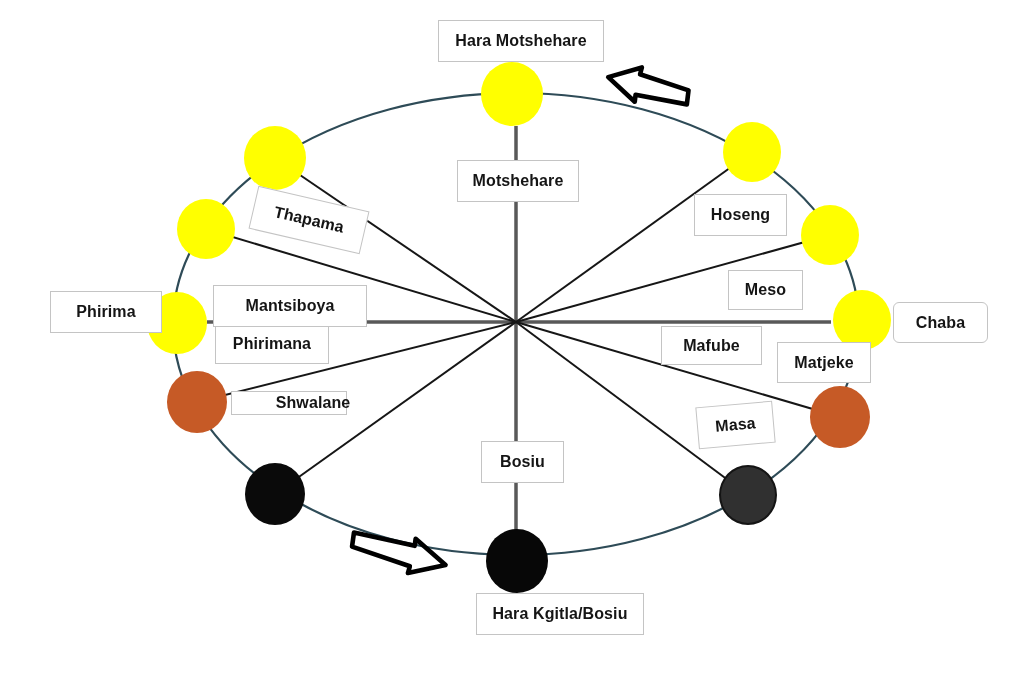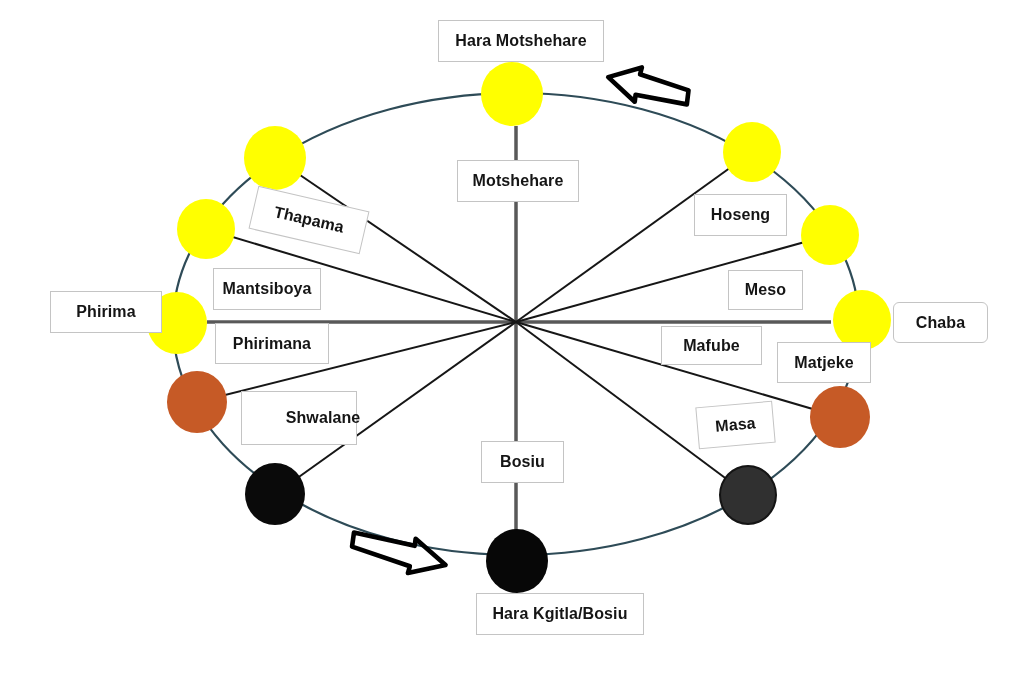--- a/index.html
+++ b/index.html
@@ -89,20 +89,20 @@
       <div class="label" style="left: 457px; top: 160px; width: 122px; height: 42px;">Motshehare</div>
       <div class="label" style="left: 438px; top: 20px; width: 166px; height: 42px;">Hara Motshehare</div>
       <div class="label" style="left: 694px; top: 194px; width: 93px; height: 42px;">Hoseng</div>
       <div class="label" style="left: 728px; top: 270px; width: 75px; height: 40px;">Meso</div>
       <div class="label" style="left: 893px; top: 302px; width: 95px; height: 41px; border-radius: 6px;">Chaba</div>
       <div class="label" style="left: 661px; top: 326px; width: 101px; height: 39px;">Mafube</div>
       <div class="label" style="left: 749px; top: 342px; width: 94px; height: 41px; margin-left: 28px;">Matjeke</div>
       <div class="label" style="left: 697px; top: 404px; width: 77px; height: 42px; transform: rotate(-5deg);">Masa</div>
       <div class="label" style="left: 481px; top: 441px; width: 83px; height: 42px;">Bosiu</div>
       <div class="label" style="left: 448px; top: 593px; width: 168px; height: 42px; margin-left: 28px;">Hara Kgitla/Bosiu</div>
-      <div class="label" style="left: 241px; top: 391px; width: 116px; height: 54px; padding-left: 48px;">Shwalane</div>
+      <div class="label" style="left: 231px; top: 391px; width: 116px; height: 24px; padding-left: 48px;">Shwalane</div>
       <div class="label" style="left: 215px; top: 323px; width: 114px; height: 41px;">Phirimana</div>
-      <div class="label" style="left: 213px; top: 268px; width: 108px; height: 42px;">Mantsiboya</div>
+      <div class="label" style="left: 213px; top: 285px; width: 154px; height: 42px;">Mantsiboya</div>
       <div class="label" style="left: 50px; top: 291px; width: 112px; height: 42px;">Phirima</div>
       <div class="label" style="left: 252px; top: 198px; width: 114px; height: 44px; transform: rotate(13deg);">Thapama</div>
     </div>
 
 </div>
 
 </body></html>

